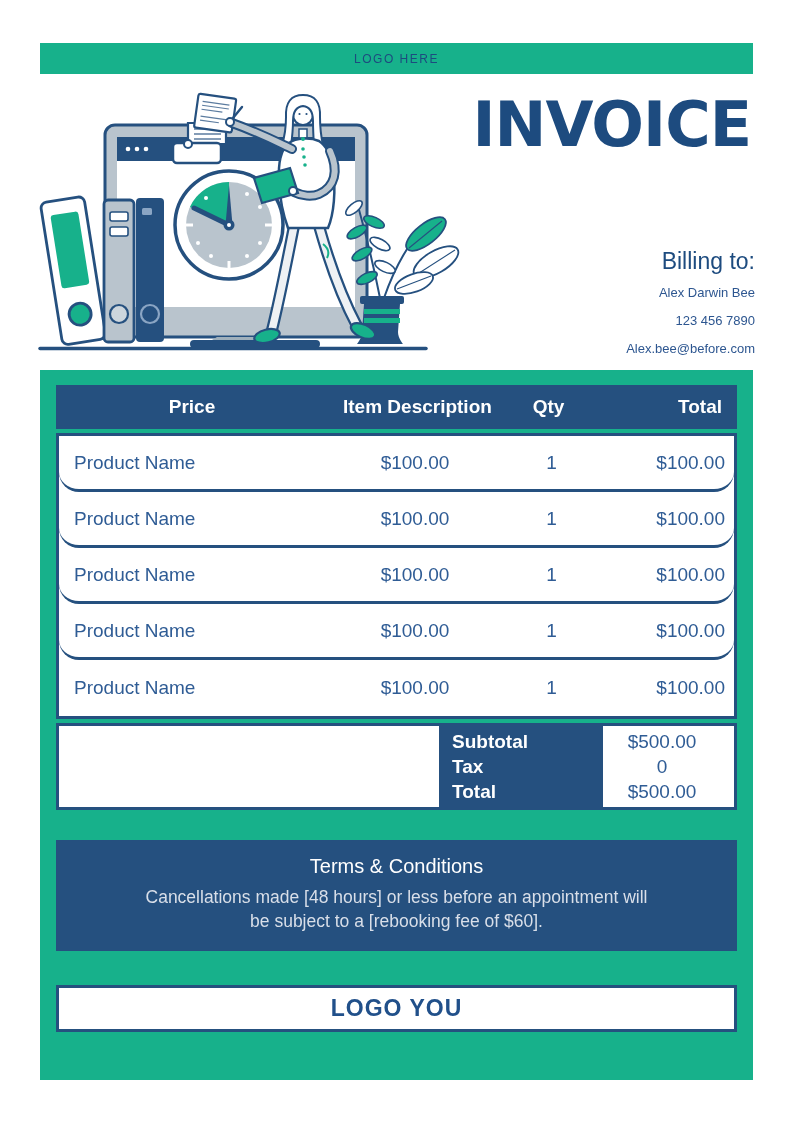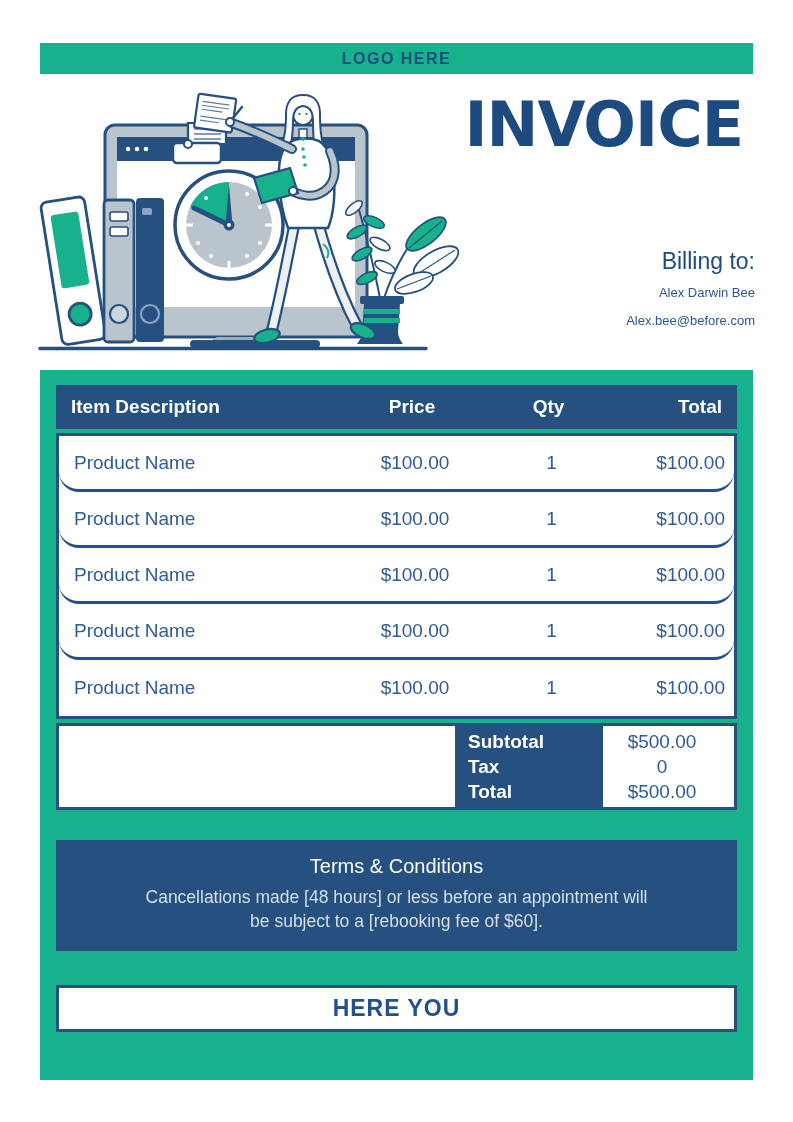--- a/index.html
+++ b/index.html
@@ -6,27 +6,27 @@
     --green:#17b18b; --navy:#25507f; --title-blue:#1d4b7f; --text-blue:#2f5c95;
     --illustration-gray:#b9c4cd; --terms-text:#d9dfe9;
   }
   *{margin:0;padding:0;box-sizing:border-box}
   html,body{background:#fff}
   body{font-family:"Liberation Sans",sans-serif;}
   .page{position:relative;width:793px;height:1122px;background:#fff;overflow:hidden;}
 
   .logo-bar{position:absolute;left:40px;top:43px;width:713px;height:31px;background:var(--green);
     display:flex;align-items:center;justify-content:center;}
-  .logo-bar span{font-size:16px;font-weight:bold;letter-spacing:1.5px;color:var(--title-blue);}
+  .logo-bar span{font-size:12px;font-weight:normal;letter-spacing:1.5px;color:var(--title-blue);}
 
   .hero{position:absolute;left:36px;top:86px;width:424px;height:270px;}
   .hero .sn{stroke:var(--navy)} .hero .fn{fill:var(--navy)} .hero .fw{fill:#fff}
   .hero .fg{fill:var(--green)} .hero .fgr{fill:var(--illustration-gray)} .hero .nf{fill:none}
 
-  .invoice-title{position:absolute;right:50px;top:94px;font-family:"DejaVu Sans",sans-serif;
+  .invoice-title{position:absolute;right:42px;top:94px;font-family:"DejaVu Sans",sans-serif;
     font-size:62px;font-weight:bold;line-height:1;color:var(--title-blue);letter-spacing:-1px;text-align:right;}
 
   .billing{position:absolute;right:38px;top:248px;text-align:right;color:var(--text-blue);}
   .billing .heading{font-size:23px;font-weight:normal;color:var(--title-blue);margin-bottom:4px;}
   .billing .line{font-size:13px;line-height:28px;color:#2d5690;}
 
   .panel{position:absolute;left:40px;top:370px;width:713px;height:710px;background:var(--green);
     padding:15px 16px 0 16px;}
 
   .thead,.trow{display:grid;grid-template-columns:272px 168px 105px 136px;align-items:center;}
@@ -35,21 +35,21 @@
   .c.price{text-align:center}
   .c.qty{text-align:center}
   .c.total{text-align:right;padding-right:15px}
 
   .tbl-body{margin-top:4px;border:3px solid var(--navy);background:#fff;}
   .trow{height:56px;background:#fff;border-bottom:3px solid var(--navy);color:var(--text-blue);font-size:19px;border-radius:20px;}
   .trow:last-child{border-bottom:none;}
 
   .summary{display:flex;margin-top:4px;border:3px solid var(--navy);background:#fff;}
   .sum-spacer{flex:1}
-  .sum-labels{width:148px;background:var(--navy);color:#fff;font-weight:bold;font-size:19px;padding:3px 0 3px 13px;}
+  .sum-labels{width:164px;background:var(--navy);color:#fff;font-weight:bold;font-size:19px;padding:3px 0 3px 13px;}
   .sum-labels div{line-height:25px}
   .sum-values{width:131px;text-align:center;padding:3px 13px 3px 0;color:var(--text-blue);font-size:19px;}
   .sum-values div{line-height:25px}
 
   .terms{margin-top:30px;background:var(--navy);text-align:center;padding:15px 20px 18px;}
   .terms .title{font-size:20px;font-weight:normal;color:#fff;margin-bottom:7px;}
   .terms .body-line{font-size:17.5px;color:var(--terms-text);line-height:24px;}
 
   .thankyou{margin-top:34px;background:#fff;border:3px solid var(--navy);height:47px;
     display:flex;align-items:center;justify-content:center;}
@@ -180,28 +180,29 @@
       <rect x="106" y="122" width="10" height="7" rx="1.5" fill="#8aa5c4"></rect>
       <circle cx="114" cy="228" r="9" fill="none" stroke="#8aa5c4" stroke-width="2.2"></circle>
     </g>
   </svg>
 
   <div class="invoice-title">INVOICE</div>
 
   <div class="billing">
     <div class="heading">Billing to:</div>
     <div class="line">Alex Darwin Bee</div>
+    <div class="line">123 456 7890</div>
     <div class="line">Alex.bee@before.com</div>
   </div>
 
   <div class="panel">
 
     <div class="thead">
+      <div class="c price">Price</div>
       <div class="c desc">Item Description</div>
-      <div class="c price">Price</div>
       <div class="c qty">Qty</div>
       <div class="c total">Total</div>
     </div>
 
     <div class="tbl-body">
 
         <div class="trow">
           <div class="c desc">Product Name</div>
           <div class="c price">$100.00</div>
           <div class="c qty">1</div>
@@ -253,17 +254,17 @@
         </div>
     </div>
 
     <div class="terms">
       <div class="title">Terms &amp; Conditions</div>
       <div class="body-line">Cancellations made [48 hours] or less before an appointment will</div>
       <div class="body-line">be subject to a [rebooking fee of $60].</div>
     </div>
 
     <div class="thankyou">
-      <span>HERE YOU</span>
+      <span>LOGO YOU</span>
     </div>
 
   </div>
 </div>
 
 </body></html>

